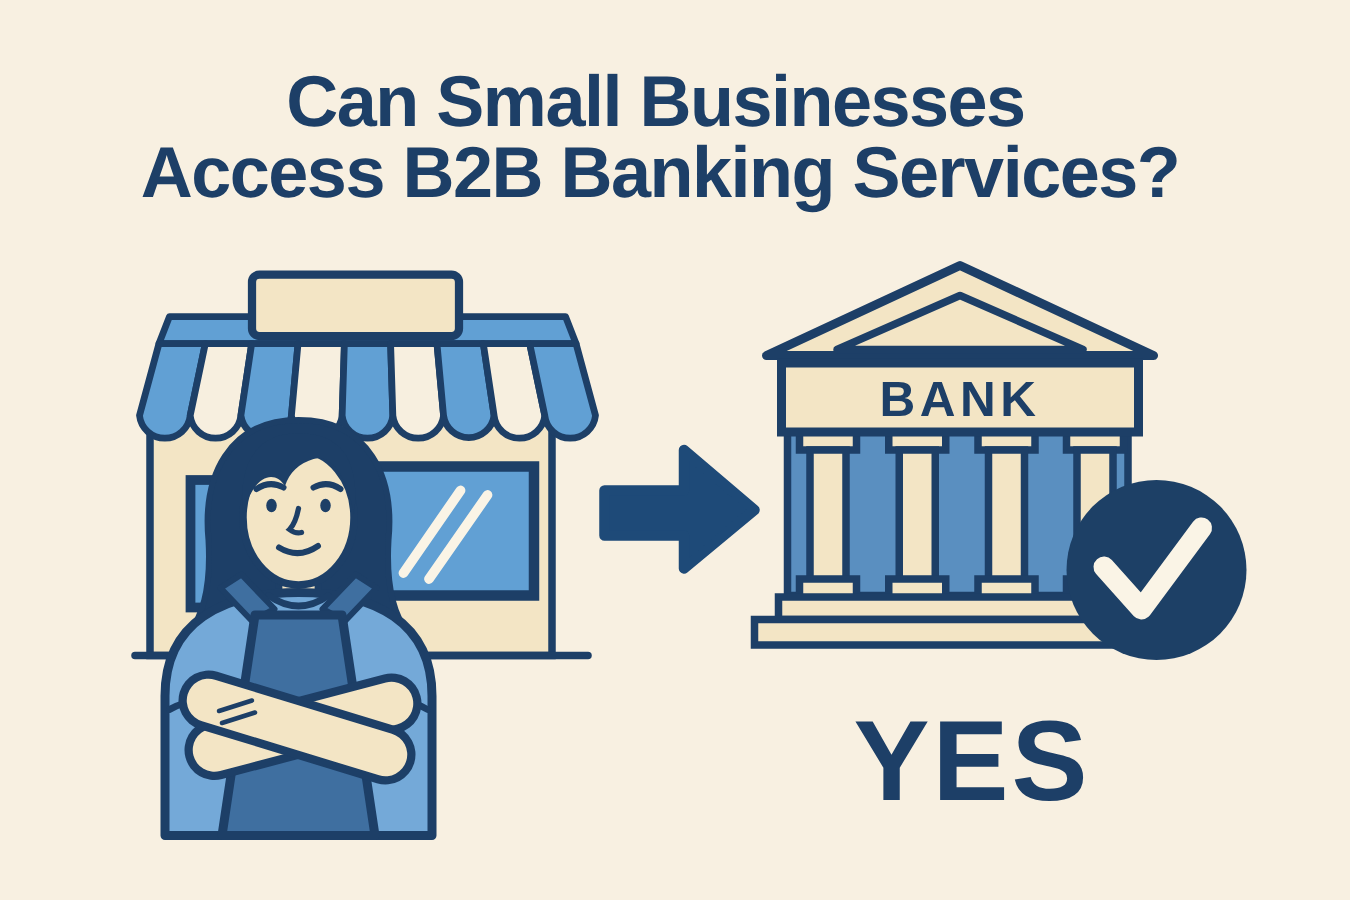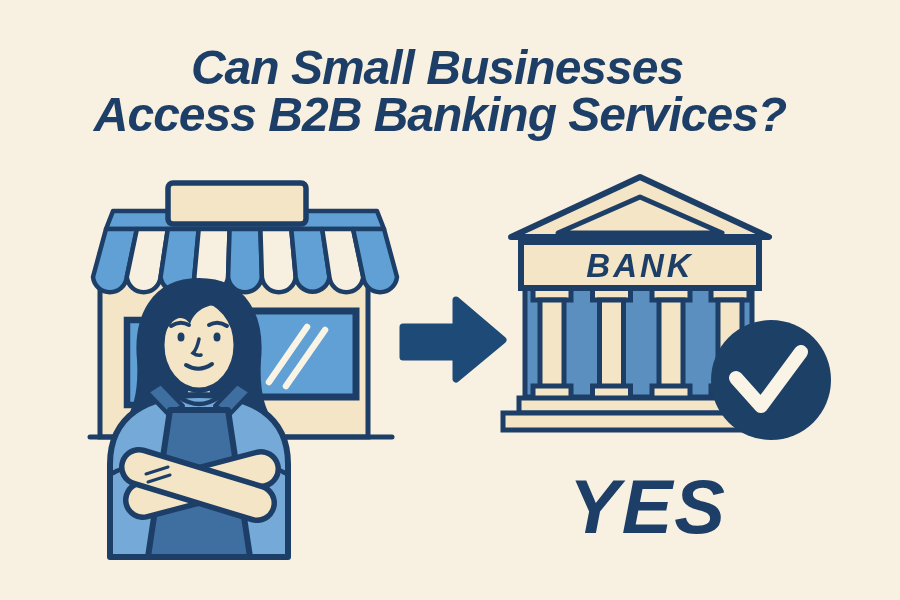--- a/index.html
+++ b/index.html
@@ -1,17 +1,17 @@
 <!DOCTYPE html>
 <html><head>
 <meta charset="utf-8">
 <style>
   html,body{margin:0;padding:0;background:#f8f0e1;}
   .stage{position:relative;width:900px;height:568px;overflow:hidden;background:#fde047;
-         font-family:"Liberation Sans",sans-serif;font-style:italic;}
+         font-family:"Liberation Sans",sans-serif;}
   svg{display:block;}
   text{font-family:"Liberation Sans",sans-serif;}
   .title-text{font-weight:bold;fill:#1d3f67;}
   .bank-text{font-weight:bold;fill:#1d3f67;}
   .yes-text{font-weight:bold;fill:#1d3f67;}
 </style>
 </head>
 <body>
 
 <div class="stage">

